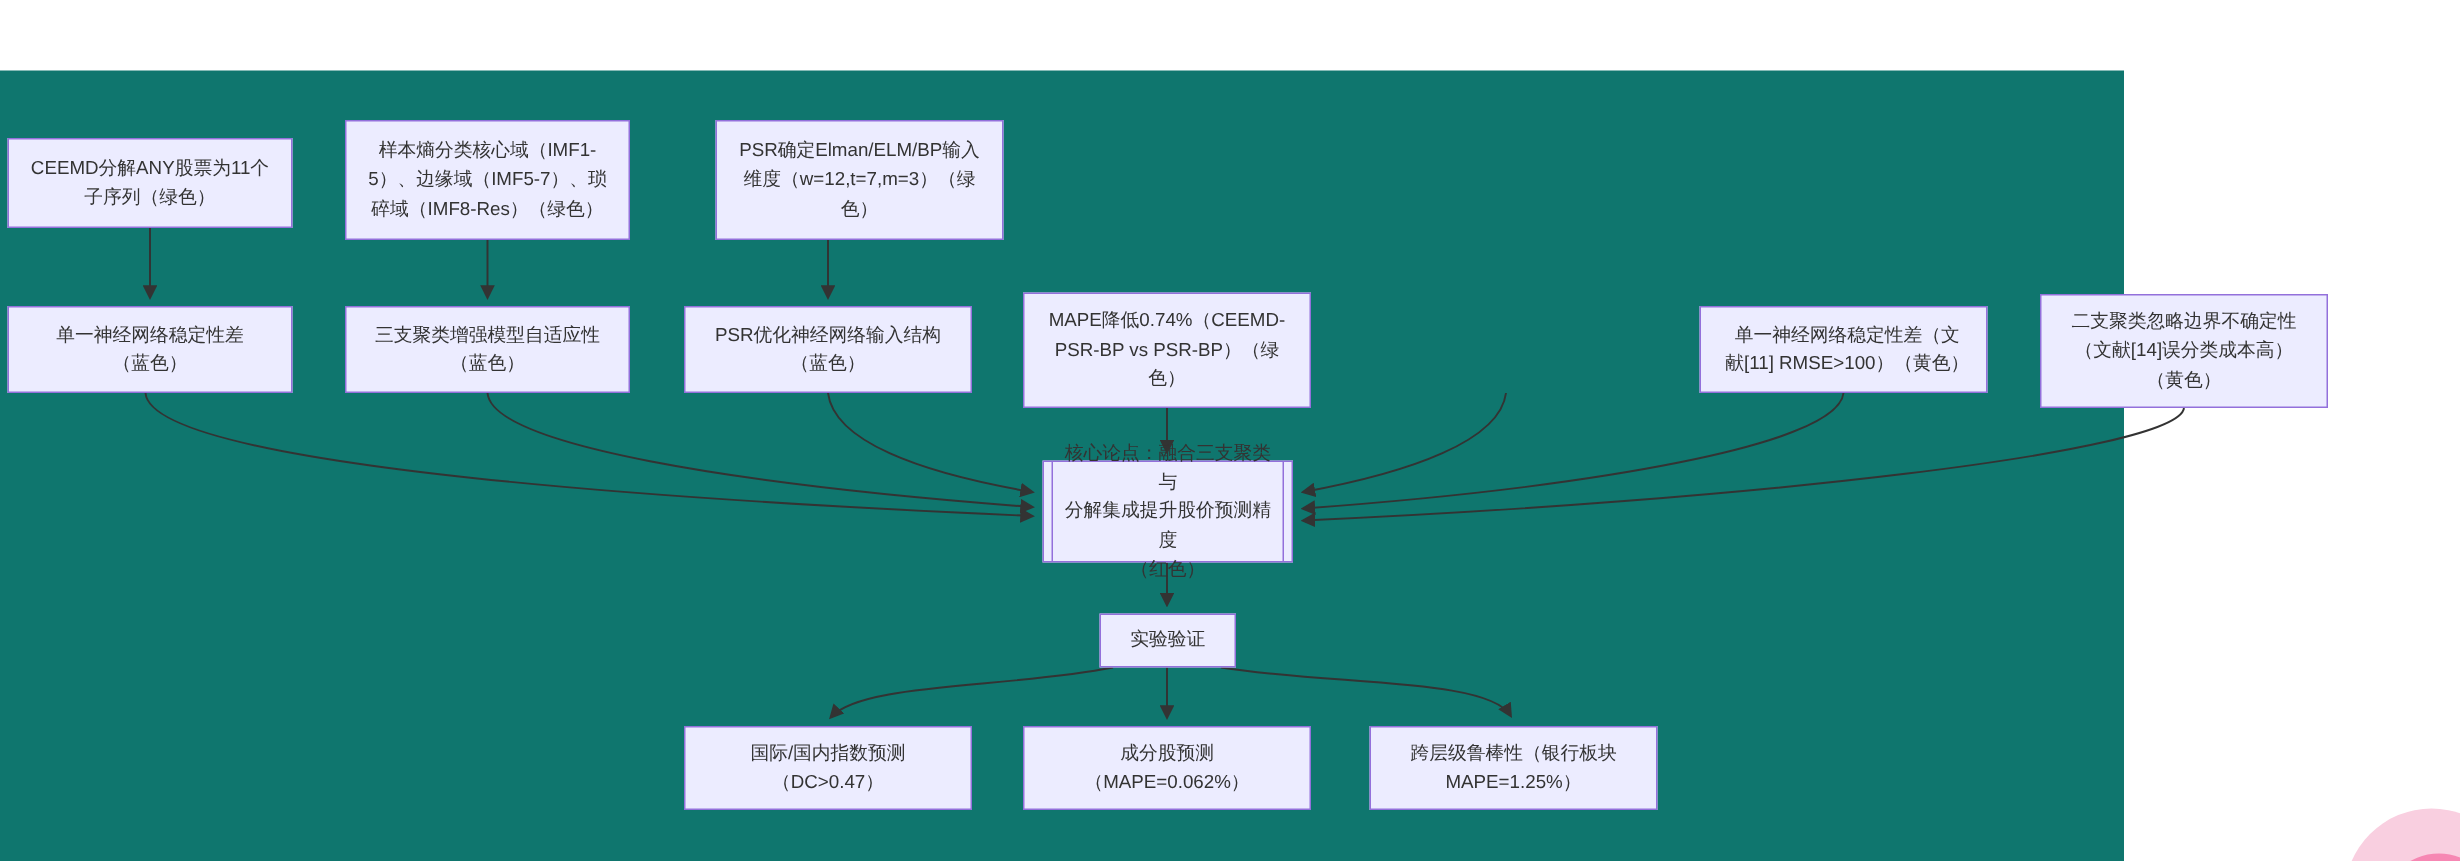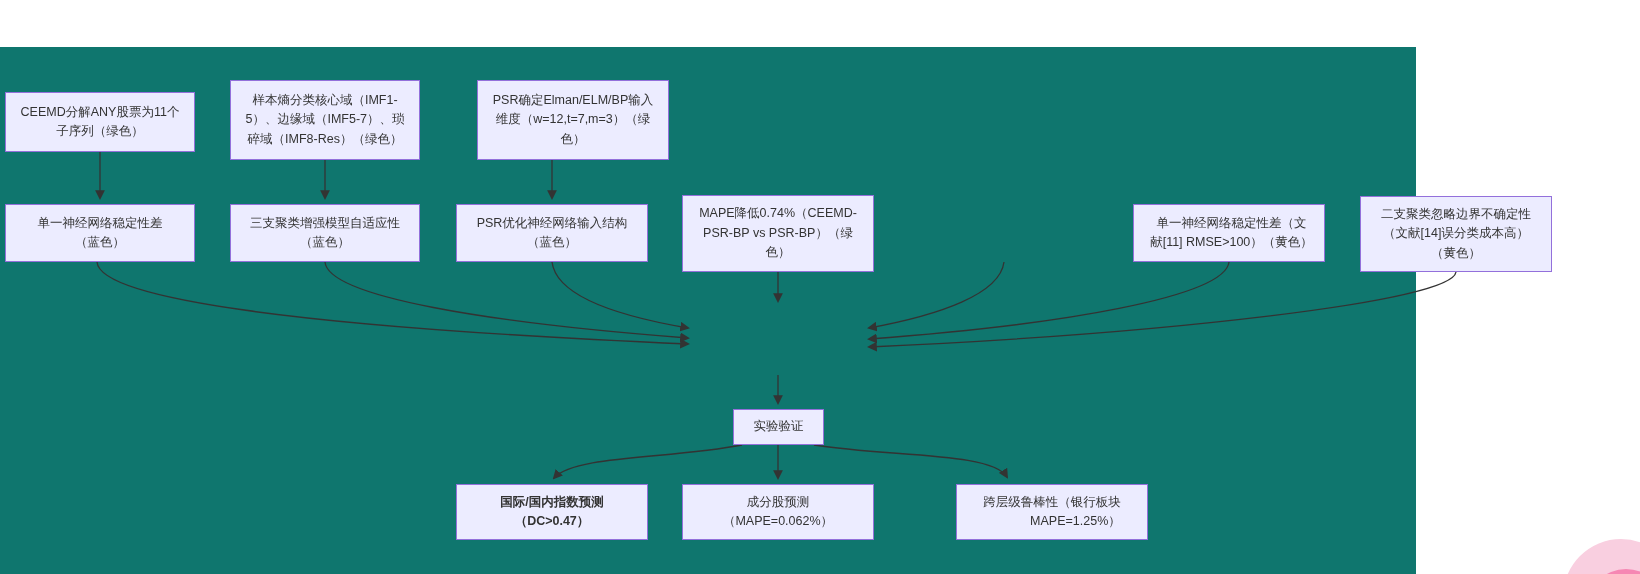--- a/index.html
+++ b/index.html
@@ -94,28 +94,34 @@
 （蓝色）</div>
   <div class="node" style="left:682px;top:148px;width:192px;height:77px;">MAPE降低0.74%（CEEMD-
 PSR-BP vs PSR-BP）（绿
 色）</div>
   <div class="node" style="left:1133px;top:157px;width:192px;height:58px;padding-left:12px;">单一神经网络稳定性差（文
 献[11] RMSE&gt;100）（黄色）</div>
   <div class="node" style="left:1360px;top:149px;width:192px;height:76px;">二支聚类忽略边界不确定性
 （文献[14]误分类成本高）
 （黄色）</div>
 
+  <div class="node subroutine" style="left:695px;top:260px;width:167px;height:68px;">
+    <span class="sub-bars"></span>
+    <span>核心论点：融合三支聚类与
+分解集成提升股价预测精度
+（红色）</span>
+  </div>
 
   <div class="node" style="left:733px;top:362px;width:91px;height:36px;">实验验证</div>
 
-  <div class="node" style="left:456px;top:437px;width:192px;height:56px;font-weight:bold;">国际/国内指数预测
+  <div class="node" style="left:456px;top:437px;width:192px;height:56px;">国际/国内指数预测
 （DC&gt;0.47）</div>
   <div class="node" style="left:682px;top:437px;width:192px;height:56px;">成分股预测
 （MAPE=0.062%）</div>
-  <div class="node" style="left:956px;top:437px;width:192px;height:56px;text-align:right;">跨层级鲁棒性（银行板块
+  <div class="node" style="left:913px;top:437px;width:192px;height:56px;">跨层级鲁棒性（银行板块
 MAPE=1.25%）</div>
 
   <div class="badge-outer">
     <div class="badge-inner">
       <span class="badge-stack">
         <span class="badge-zh">中</span>
         <span class="badge-en">A</span>
       </span>
     </div>
   </div>

